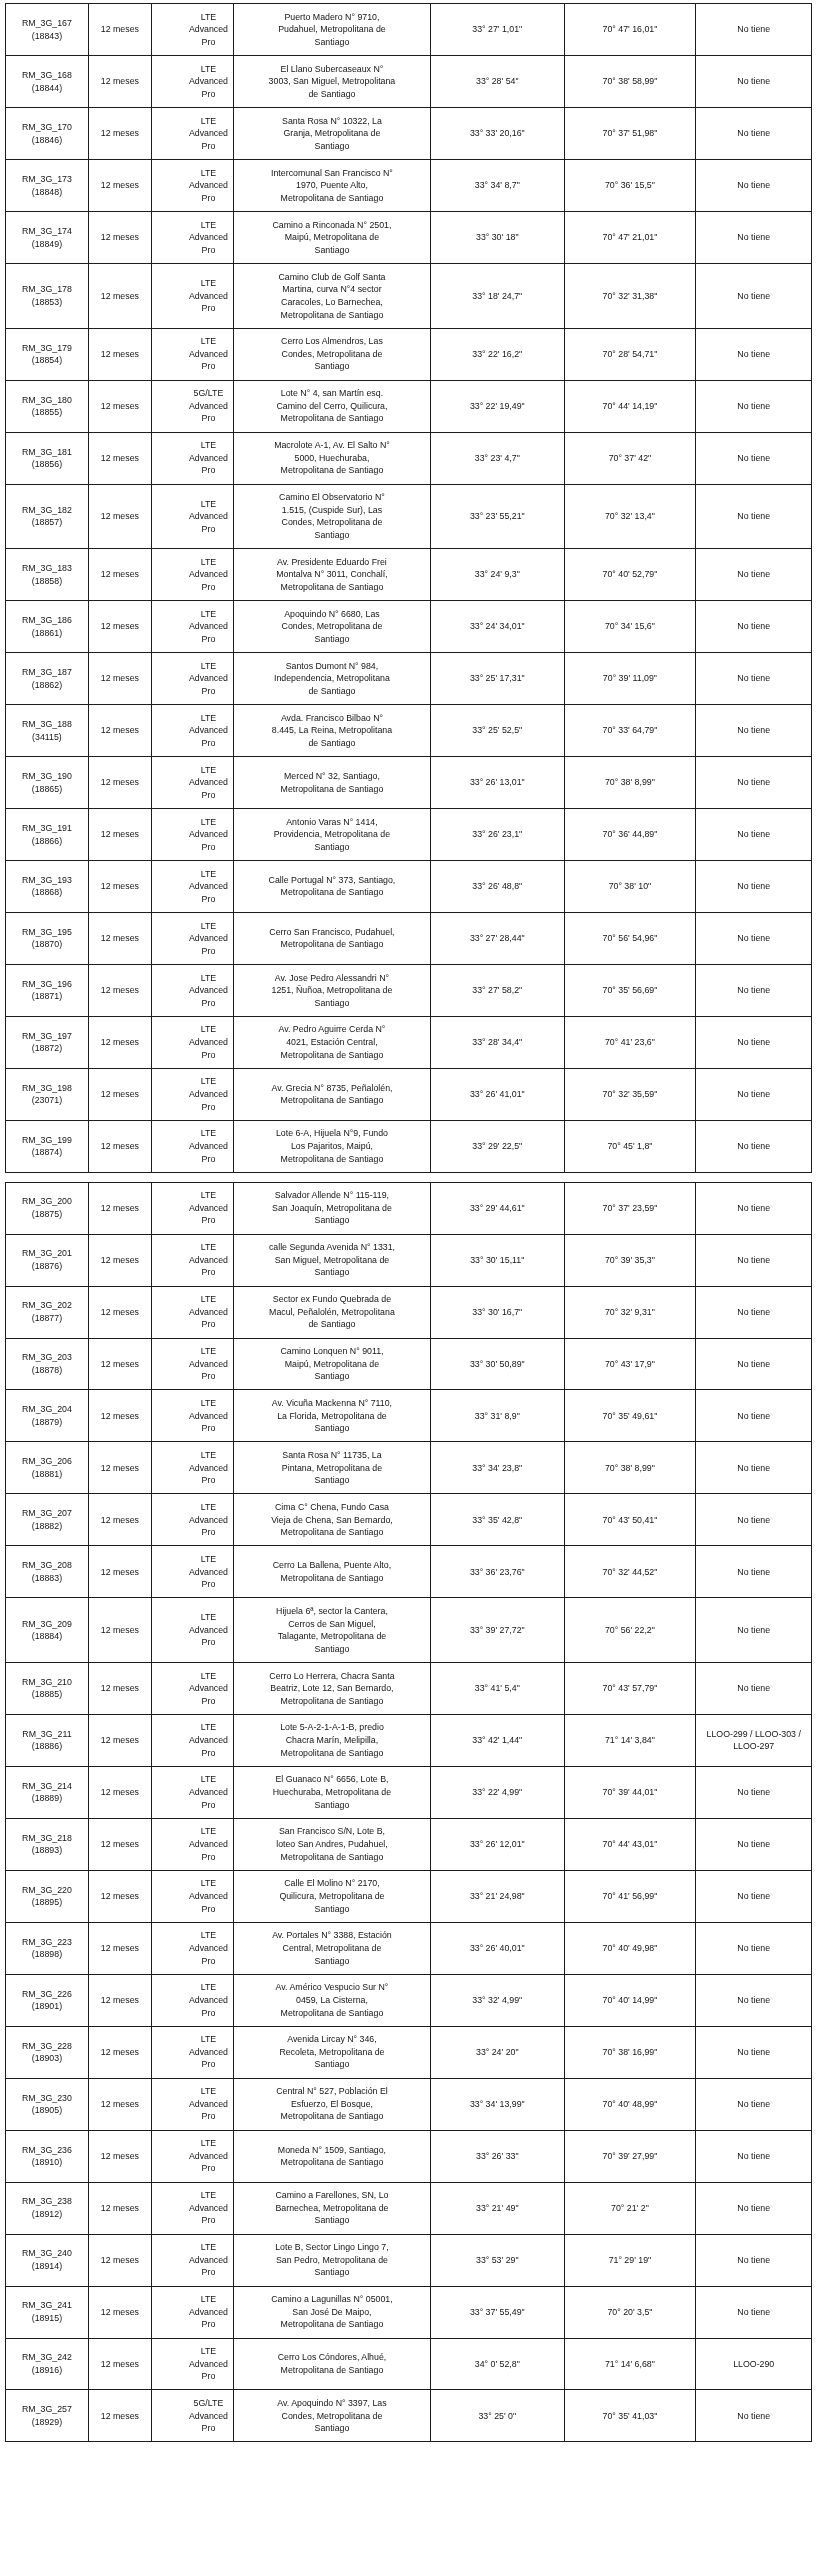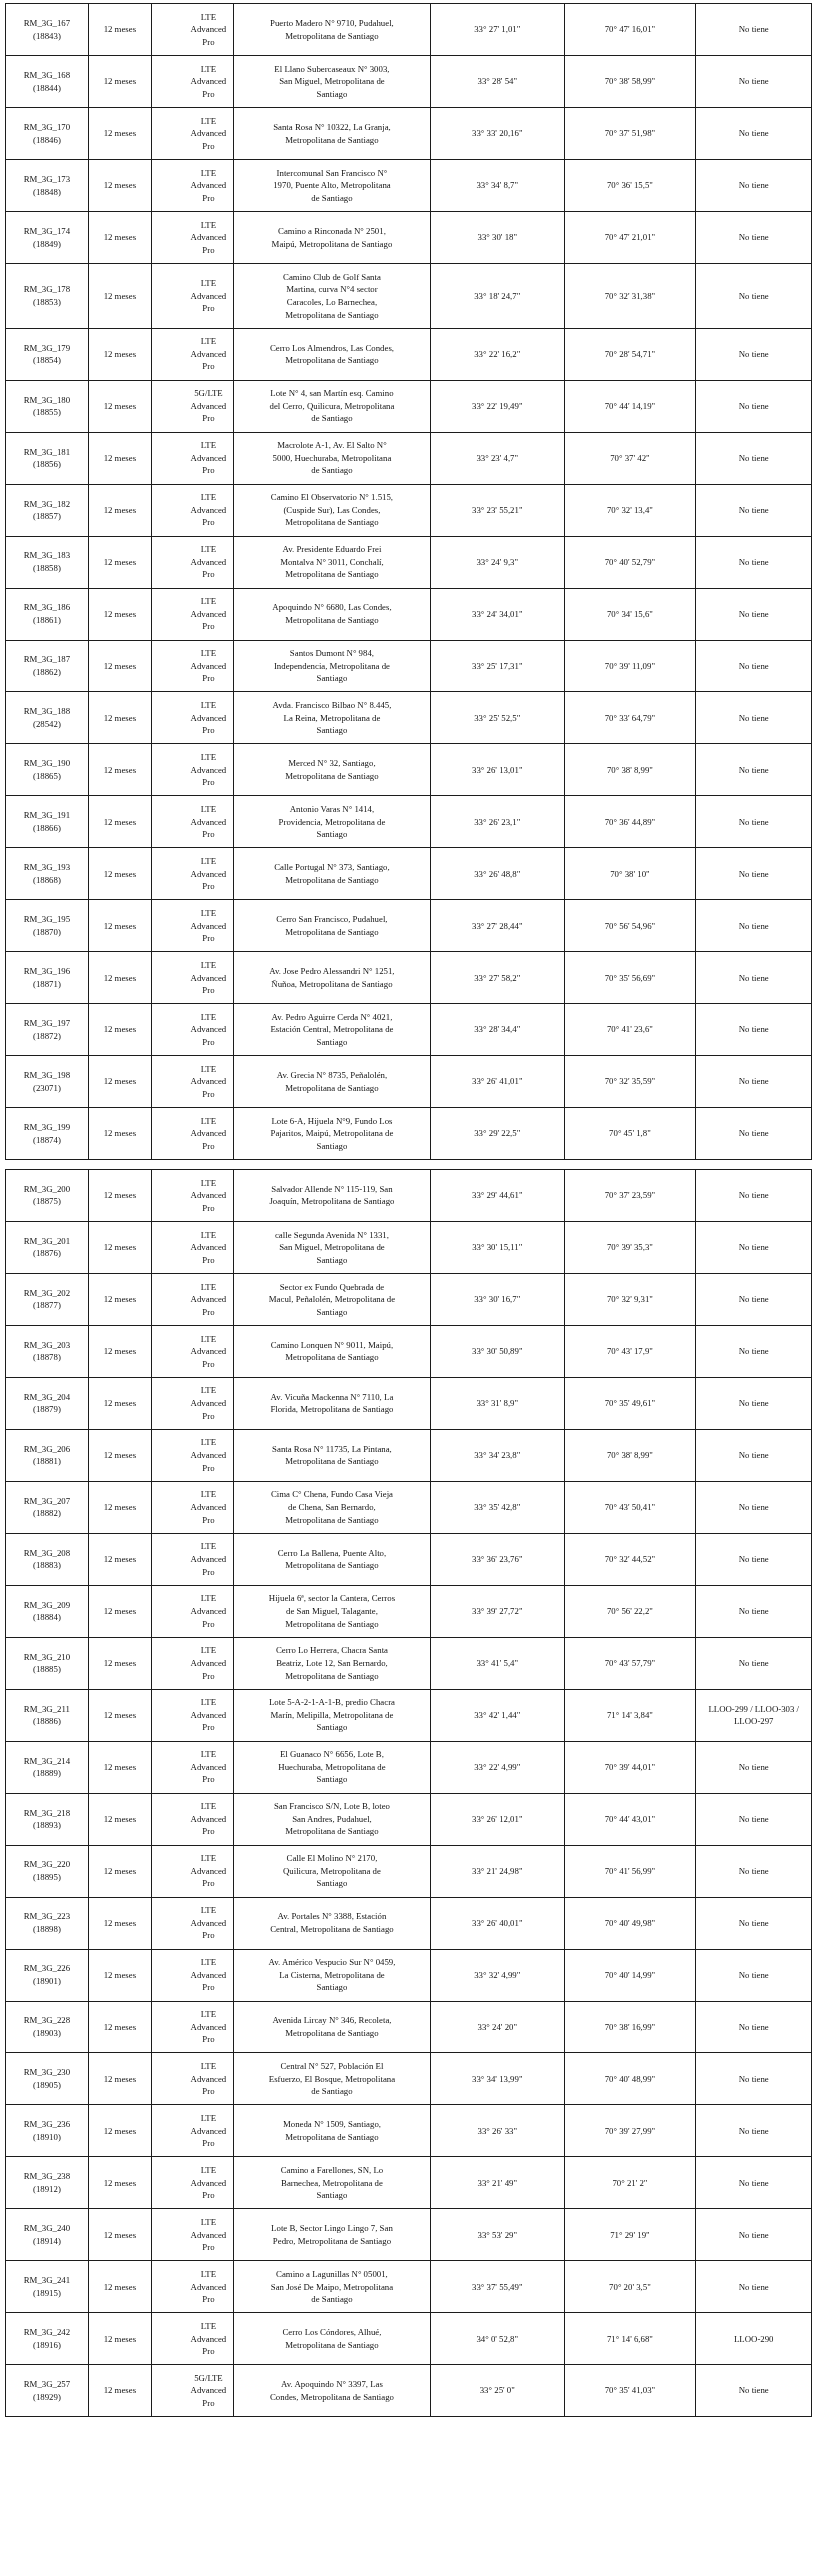--- a/index.html
+++ b/index.html
@@ -8,21 +8,20 @@
     font-family: "Liberation Sans", "DejaVu Sans", sans-serif;
     color: #141414;
     -webkit-font-smoothing: antialiased;
   }
   .doc {
     width: 820px;
     height: 2576px;
     overflow: hidden;
     padding: 3.3px 7.7px 0 4.9px;
     background: #ffffff;
-    font-family: Liberation Serif, serif;
   }
   table.sites {
     width: 100%;
     border-collapse: collapse;
     table-layout: fixed;
   }
   table.sites td {
     border: 1.1px solid #1c1c1c;
     padding: 6.6px 3.3px;
     vertical-align: middle;
@@ -204,21 +203,21 @@
           <td class="c-dur">12 meses</td>
           <td class="c-tech"><span class="tech-text">LTE Advanced Pro</span></td>
           <td class="c-addr"><span class="addr-text">Santos Dumont N° 984, Independencia, Metropolitana de Santiago</span></td>
           <td class="c-lat">33° 25' 17,31"</td>
           <td class="c-lon">70° 39' 11,09"</td>
           <td class="c-rel">No tiene</td>
         </tr>
         <tr>
           <td class="c-id">
             <div>RM_3G_188</div>
-            <div>(28542)</div>
+            <div>(34115)</div>
           </td>
           <td class="c-dur">12 meses</td>
           <td class="c-tech"><span class="tech-text">LTE Advanced Pro</span></td>
           <td class="c-addr"><span class="addr-text">Avda. Francisco Bilbao N° 8.445, La Reina, Metropolitana de Santiago</span></td>
           <td class="c-lat">33° 25' 52,5"</td>
           <td class="c-lon">70° 33' 64,79"</td>
           <td class="c-rel">No tiene</td>
         </tr>
         <tr>
           <td class="c-id">

